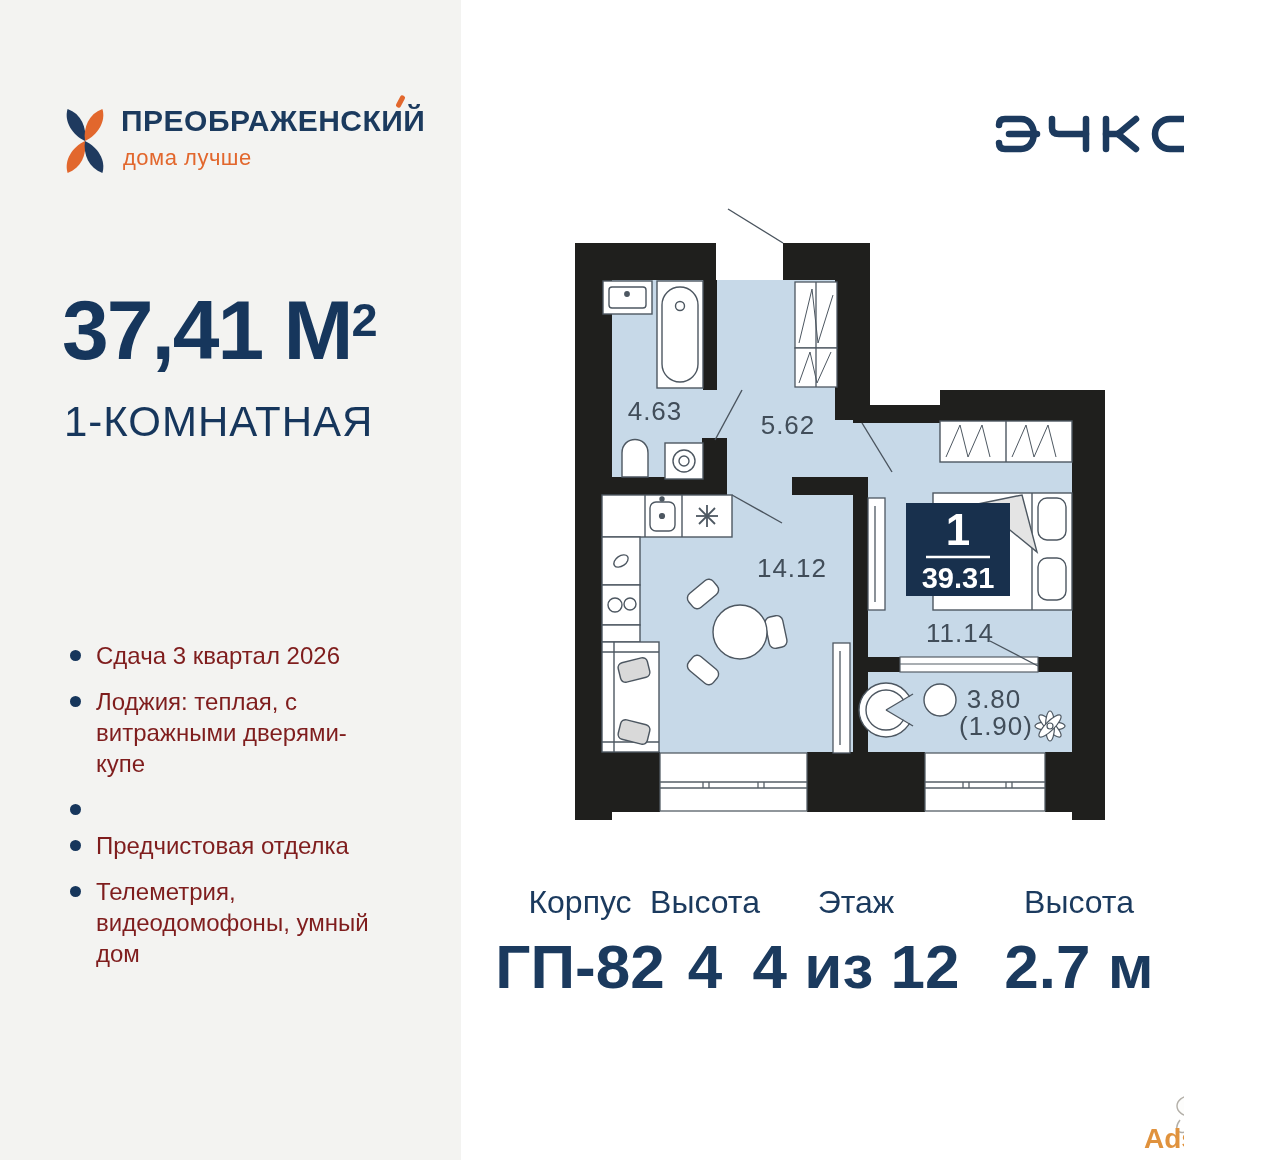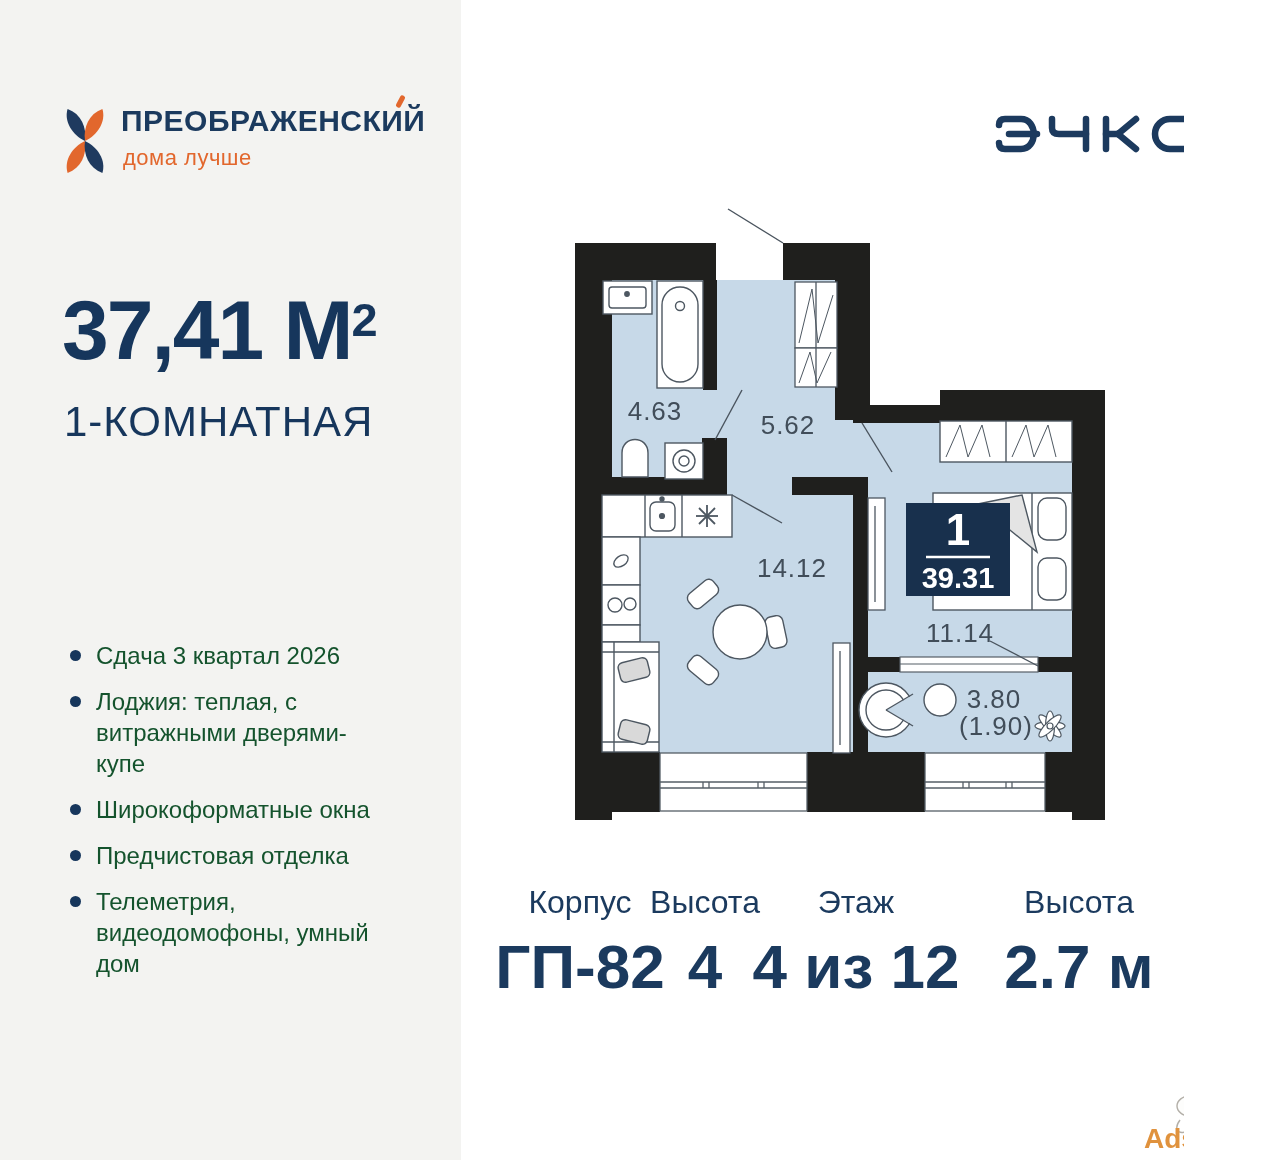--- a/index.html
+++ b/index.html
@@ -17,21 +17,21 @@
 
   
   .area-title{position:absolute;left:62px;top:282px;font-size:84px;font-weight:bold;color:#16365c;letter-spacing:-2px;}
   .area-title .sup{font-size:47px;position:relative;top:-0.5em;letter-spacing:0;}
   .rooms-title{position:absolute;left:64px;top:398px;font-size:42px;color:#16365c;letter-spacing:1px;}
 
   
   .features{position:absolute;left:70px;top:640px;width:305px;list-style:none;margin:0;padding:0;}
   .features li{display:flex;margin-bottom:15px;}
   .bullet{flex:none;width:11px;height:11px;border-radius:50%;background:#16365c;margin:10px 15px 0 0;}
-  .feature-text{font-size:24px;line-height:31px;color:#14532d;}
+  .feature-text{font-size:24px;line-height:31px;color:#7f1d1d;}
 
   
   .detail{position:absolute;top:884px;text-align:center;transform:translateX(-50%);}
   .detail .label{font-size:32px;color:#1b3a5e;}
   .detail .value{margin-top:10px;font-size:62px;font-weight:bold;color:#1b3a5e;white-space:nowrap;}
 
   
   .plan-svg{position:absolute;left:570px;top:205px;}
   .enko-svg{position:absolute;left:993px;top:112px;}
   .wm-svg{position:absolute;left:1130px;top:1080px;}
@@ -92,21 +92,20 @@
     <li>
         <span class="bullet"></span>
         <span class="feature-text">Сдача 3 квартал 2026</span>
       </li>
     <li>
         <span class="bullet"></span>
         <span class="feature-text">Лоджия: теплая, с витражными дверями-купе</span>
       </li>
     <li>
         <span class="bullet"></span>
-        <span class="feature-text">Широкоформатные окна</span>
       </li>
     <li>
         <span class="bullet"></span>
         <span class="feature-text">Предчистовая отделка</span>
       </li>
     <li>
         <span class="bullet"></span>
         <span class="feature-text">Телеметрия, видеодомофоны, умный дом</span>
       </li>
   </ul>

